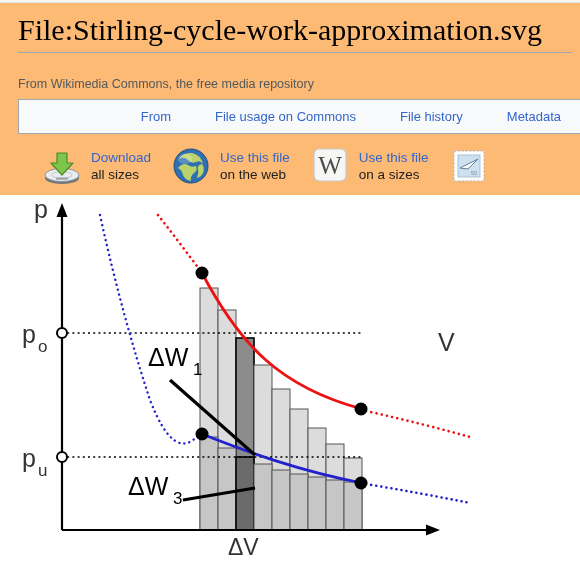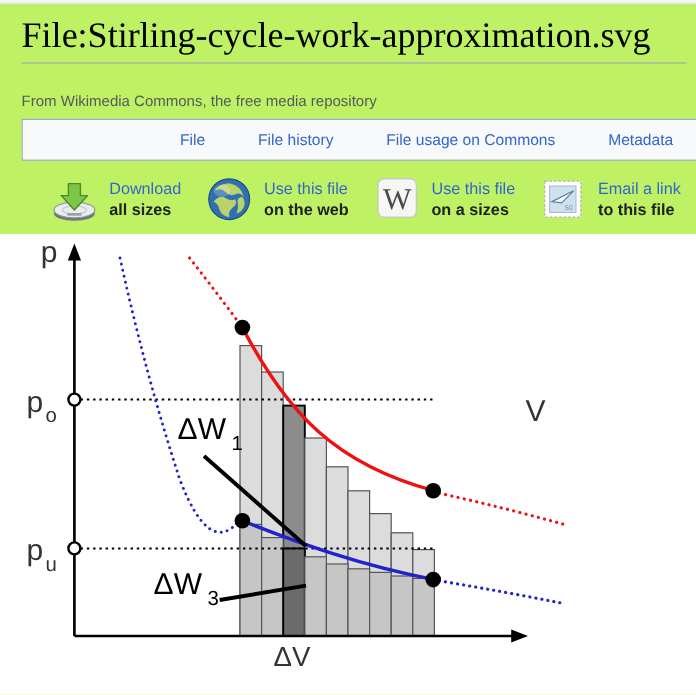--- a/index.html
+++ b/index.html
@@ -6,21 +6,21 @@
   html, body {
     margin: 0; padding: 0;
     width: 580px; height: 579px;
     background: #ffffff;
     font-family: "Liberation Sans", sans-serif;
     overflow: hidden;
   }
   #page {
     position: relative;
     width: 580px; height: 579px;
-    background: #bef264;
+    background: #fdba74;
   }
 
   
   .top-strip {
     position: absolute; left: 0; top: 0;
     width: 580px; height: 3px;
     background: #f6f6f6;
     border-bottom: 1px solid #e4e4e4;
   }
 
@@ -93,21 +93,21 @@
     white-space: nowrap;
   }
   .tool:first-child { padding-left: 22px; }
   .tool-icon {
     width: 44px; height: 44px;
     flex: 0 0 44px;
     position: relative;
   }
   .tool-text { line-height: 17px; }
   .tool-line1 { color: #3366cc; font-size: 13.5px; }
-  .tool-line2 { color: #202122; font-size: 13.5px; font-weight: bold; }
+  .tool-line2 { color: #202122; font-size: 13.5px; }
 
   
   .chart {
     position: absolute; left: 0; top: 195px;
     width: 580px; height: 384px;
     background: #ffffff;
   }
   .chart svg { display: block; }
 </style>
 </head>
@@ -118,23 +118,23 @@
   <div class="top-strip"></div>
 
   <div class="title-wrap">
     <h1 class="page-title">File:Stirling-cycle-work-approximation.svg</h1>
     <div class="title-rule"></div>
     <div class="tagline">From Wikimedia Commons, the free media repository</div>
   </div>
 
   <div class="tabbar">
     <div class="tabbar-inner">
-      <span class="tab-link">File</span>
+      <span class="tab-link">From</span>
+      <span class="tab-link">File usage on Commons</span>
       <span class="tab-link">File history</span>
-      <span class="tab-link">File usage on Commons</span>
       <span class="tab-link">Metadata</span>
     </div>
   </div>
 
   <div class="toolbar">
 
     <div class="tool">
       <span class="tool-icon">
         <svg width="44" height="44" viewBox="0 0 44 44">
           <ellipse cx="22" cy="34" rx="17" ry="6" fill="#6f7679"></ellipse>
@@ -181,24 +181,20 @@
     </div>
 
     <div class="tool">
       <span class="tool-icon">
         <svg width="44" height="44" viewBox="0 0 44 44">
           <rect x="7" y="7" width="30" height="30" fill="#ffffff" stroke="#b4b4b4" stroke-width="1" stroke-dasharray="2.2 1.6"></rect>
           <rect x="11" y="11" width="22" height="22" fill="#cfe0ef" stroke="#9fb8cd" stroke-width="0.8"></rect>
           <path d="M13 24 L31 15 L21 25 Z" fill="#ffffff" stroke="#5e7f9c" stroke-width="1"></path>
           <text x="27" y="31" text-anchor="middle" font-family="Liberation Sans, sans-serif" font-size="6" fill="#7b93a8">50</text>
         </svg>
-      </span>
-      <span class="tool-text">
-        <div class="tool-line1">Email a link</div>
-        <div class="tool-line2">to this file</div>
       </span>
     </div>
 
     <div class="tool">
 
       <span class="tool-text">
         <div class="tool-line1"></div>
         <div class="tool-line2"></div>
       </span>
     </div>

